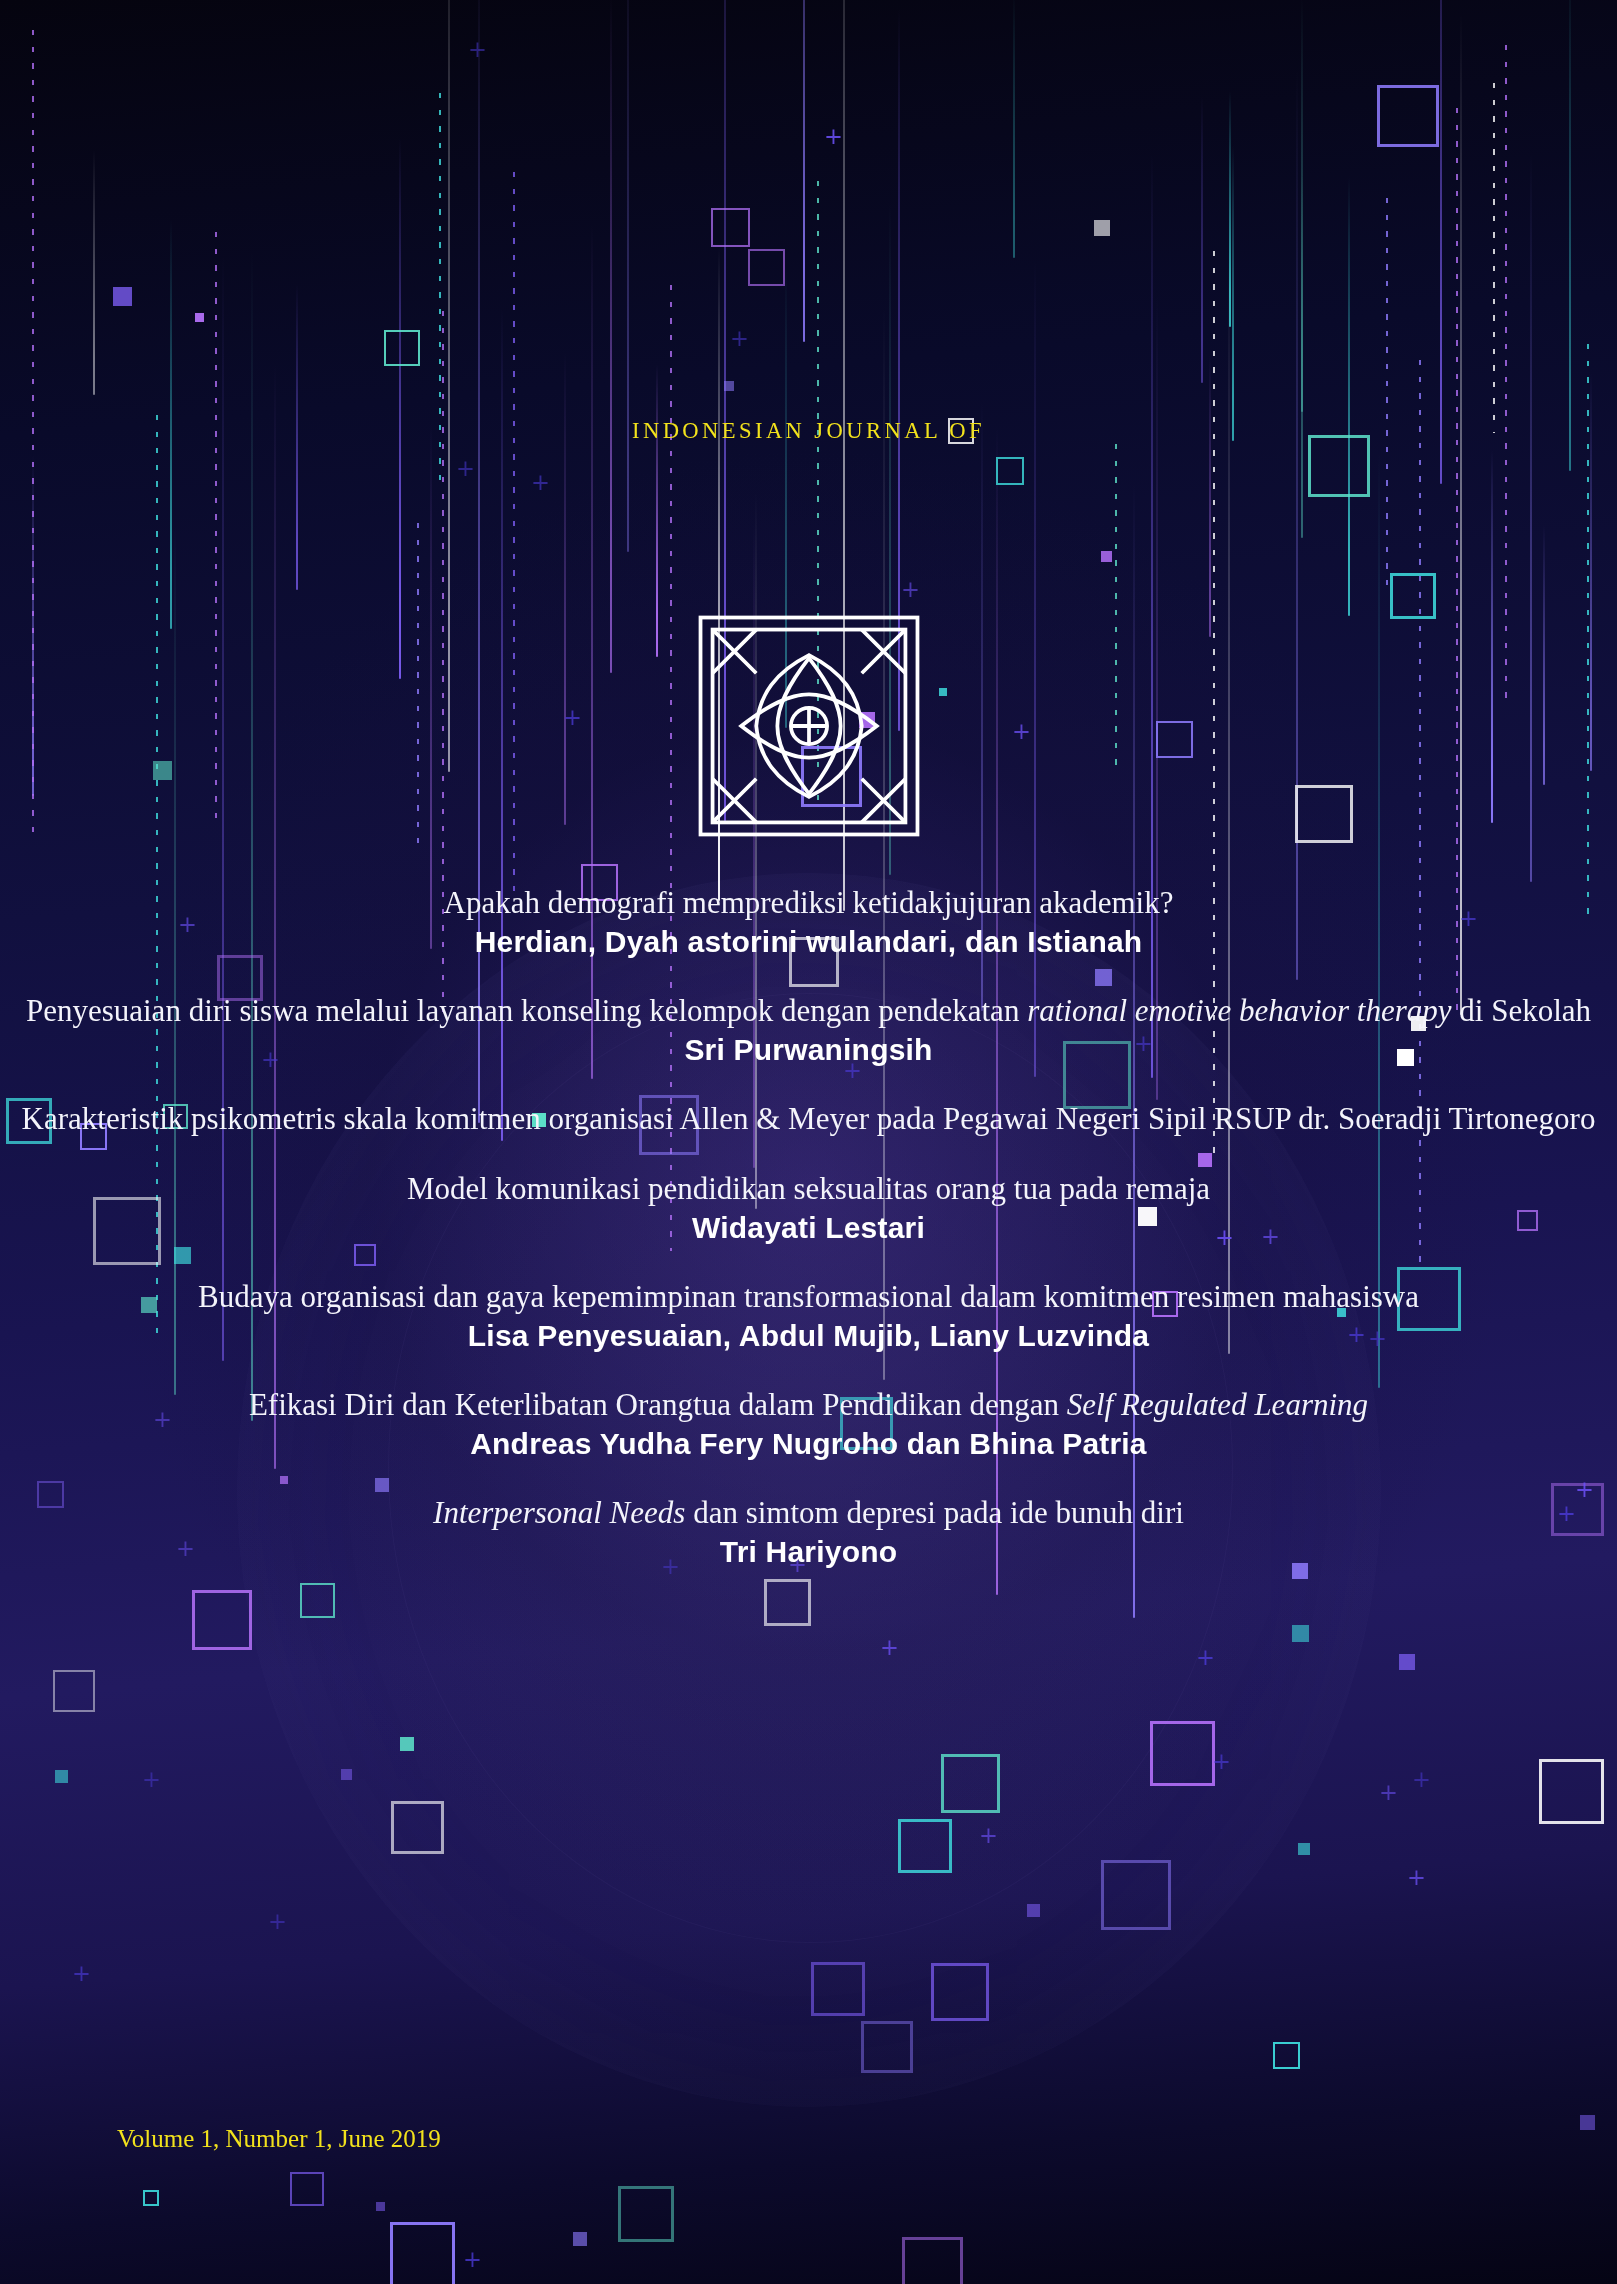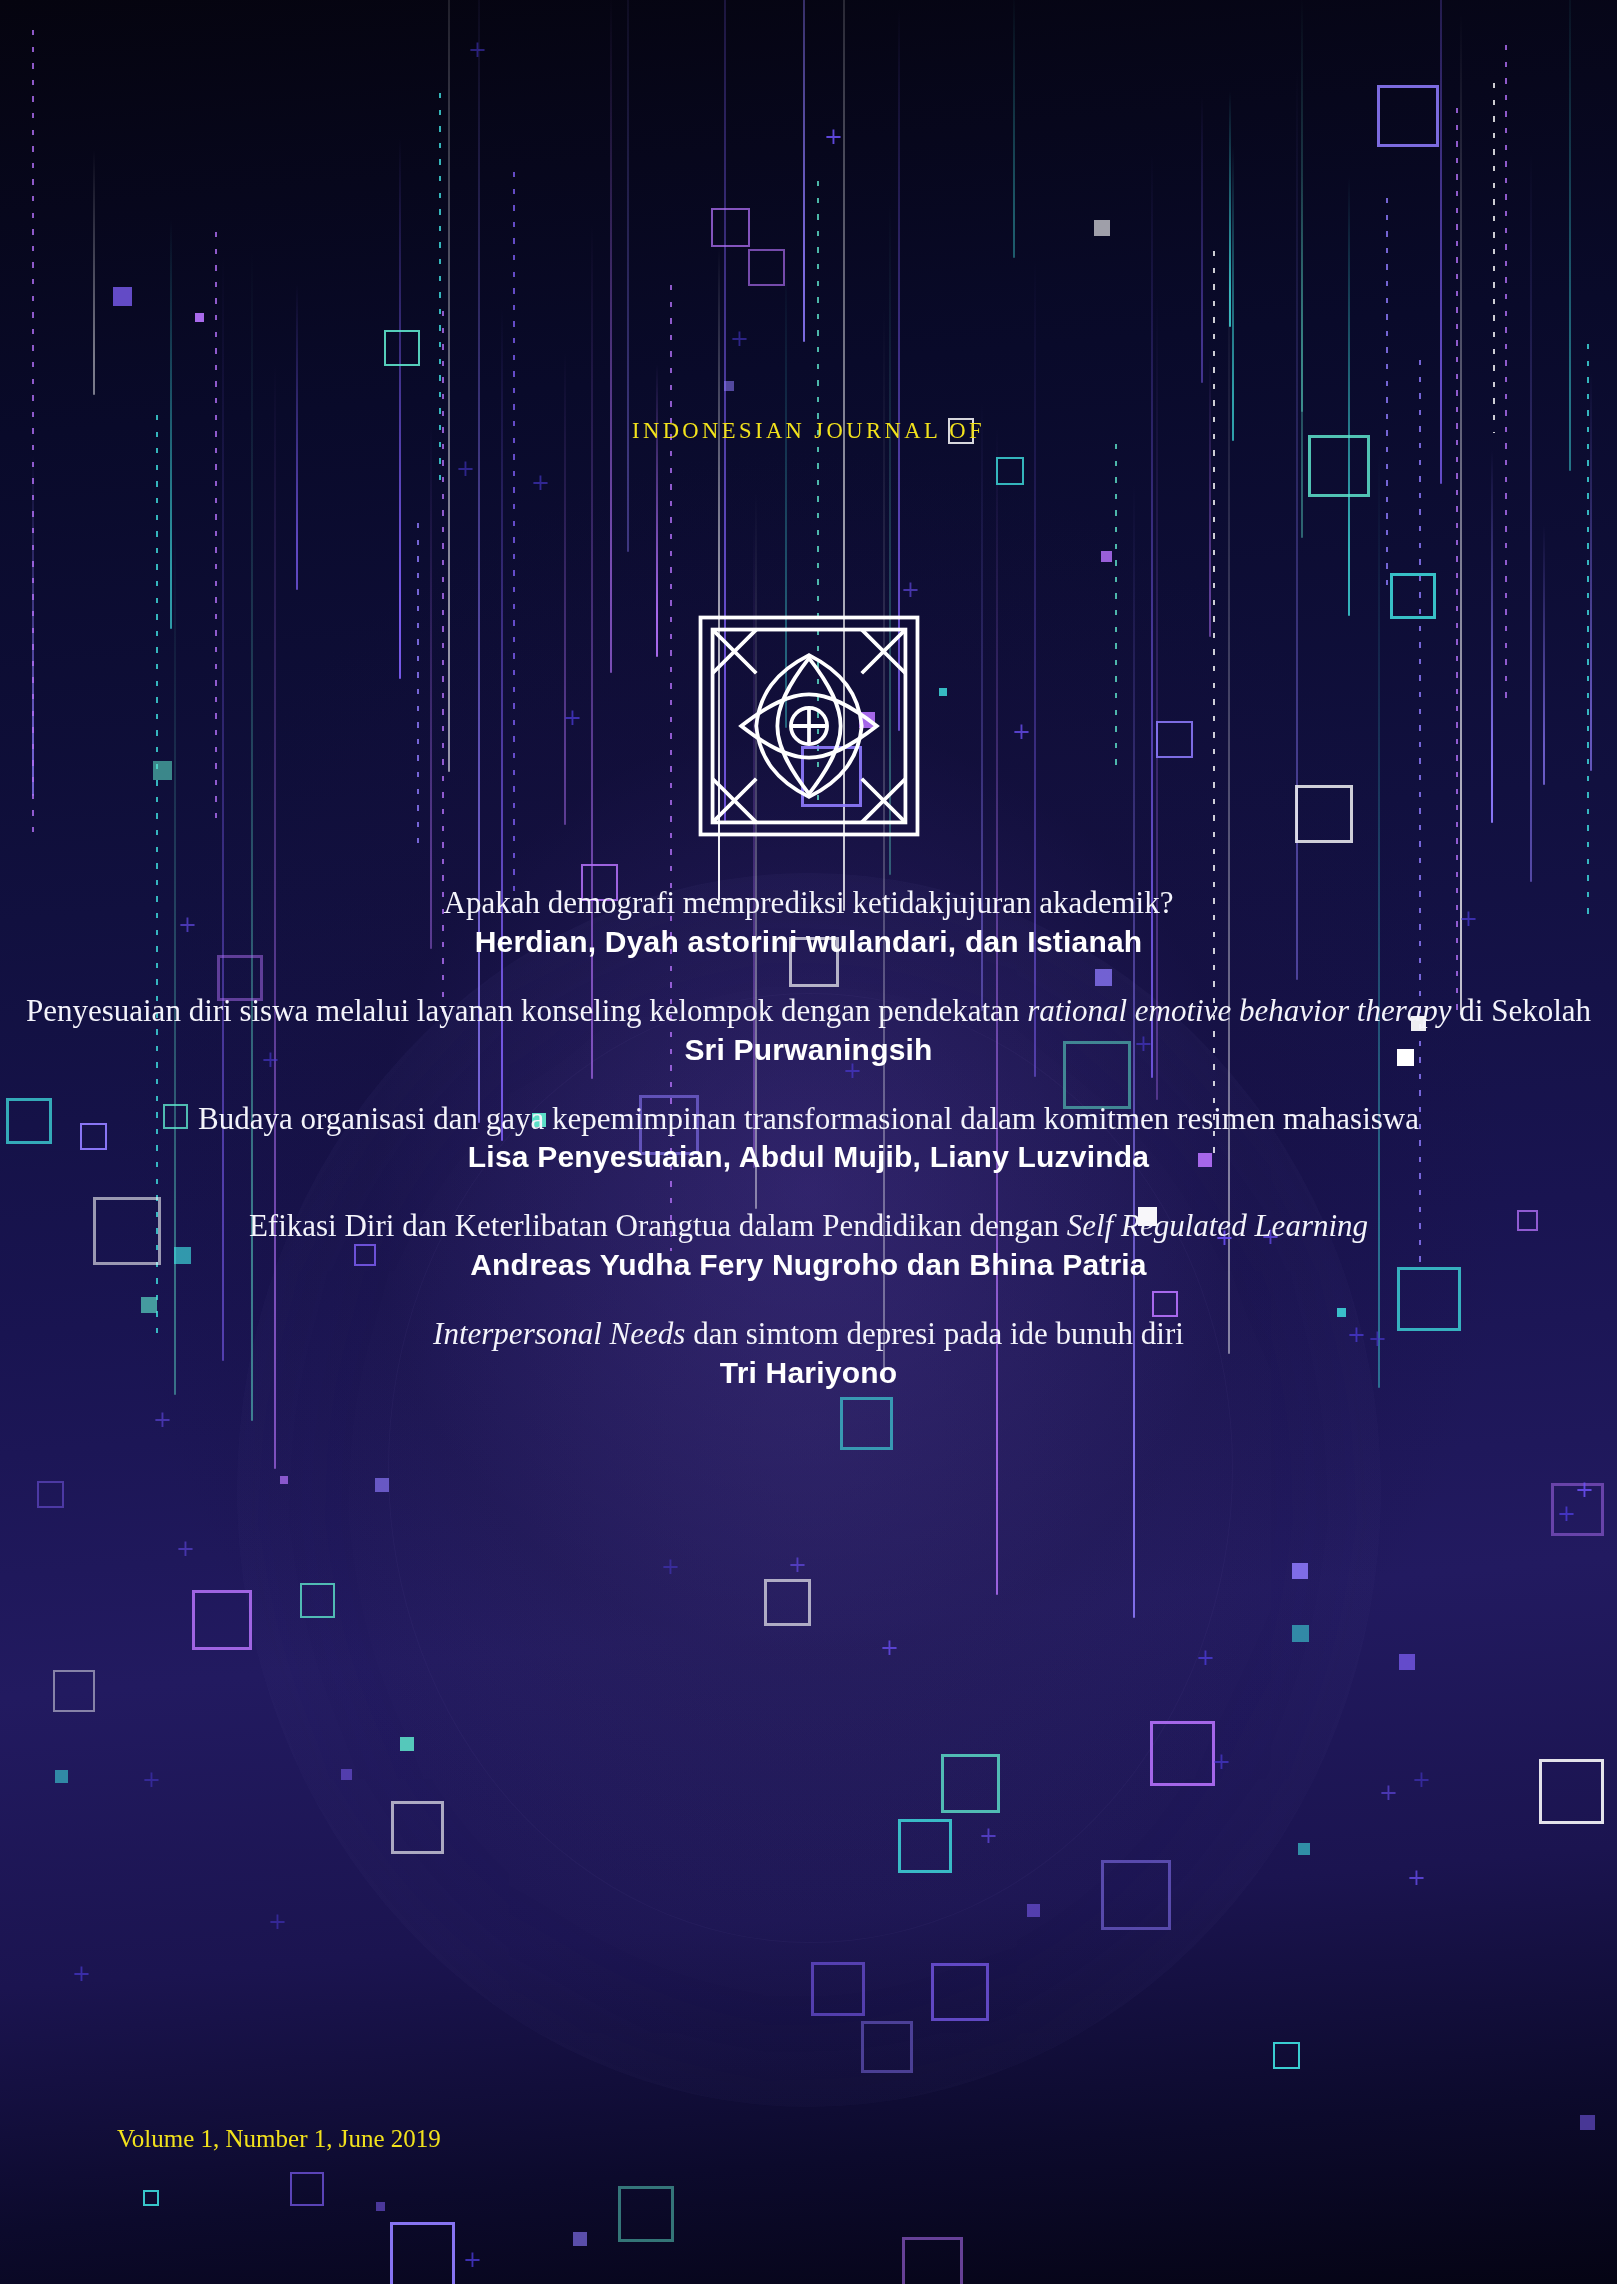--- a/index.html
+++ b/index.html
@@ -380,20 +380,25 @@
     <div class="articles" id="article-list">
         <div class="article">
           <div class="t"><span>Apakah demografi memprediksi ketidakjujuran akademik?</span></div>
           <div class="a">Herdian, Dyah astorini wulandari, dan Istianah</div>
         </div>
         <div class="article">
           <div class="t"><span>Penyesuaian diri siswa melalui layanan konseling kelompok dengan pendekatan </span><i>rational emotive behavior therapy</i><span> di Sekolah</span></div>
           <div class="a">Sri Purwaningsih</div>
         </div>
         <div class="article">
+          <div class="t"><span>Karakteristik psikometris skala komitmen organisasi Allen &amp; Meyer pada Pegawai Negeri Sipil RSUP dr. Soeradji Tirtonegoro</span></div>
+        </div>
+        <div class="article">
+          <div class="t"><span>Model komunikasi pendidikan seksualitas orang tua pada remaja</span></div>
+          <div class="a">Widayati Lestari</div>
         </div>
         <div class="article">
           <div class="t"><span>Budaya organisasi dan gaya kepemimpinan transformasional dalam komitmen resimen mahasiswa</span></div>
           <div class="a">Lisa Penyesuaian, Abdul Mujib, Liany Luzvinda</div>
         </div>
         <div class="article">
           <div class="t"><span>Efikasi Diri dan Keterlibatan Orangtua dalam Pendidikan dengan </span><i>Self Regulated Learning</i></div>
           <div class="a">Andreas Yudha Fery Nugroho dan Bhina Patria</div>
         </div>
         <div class="article">

